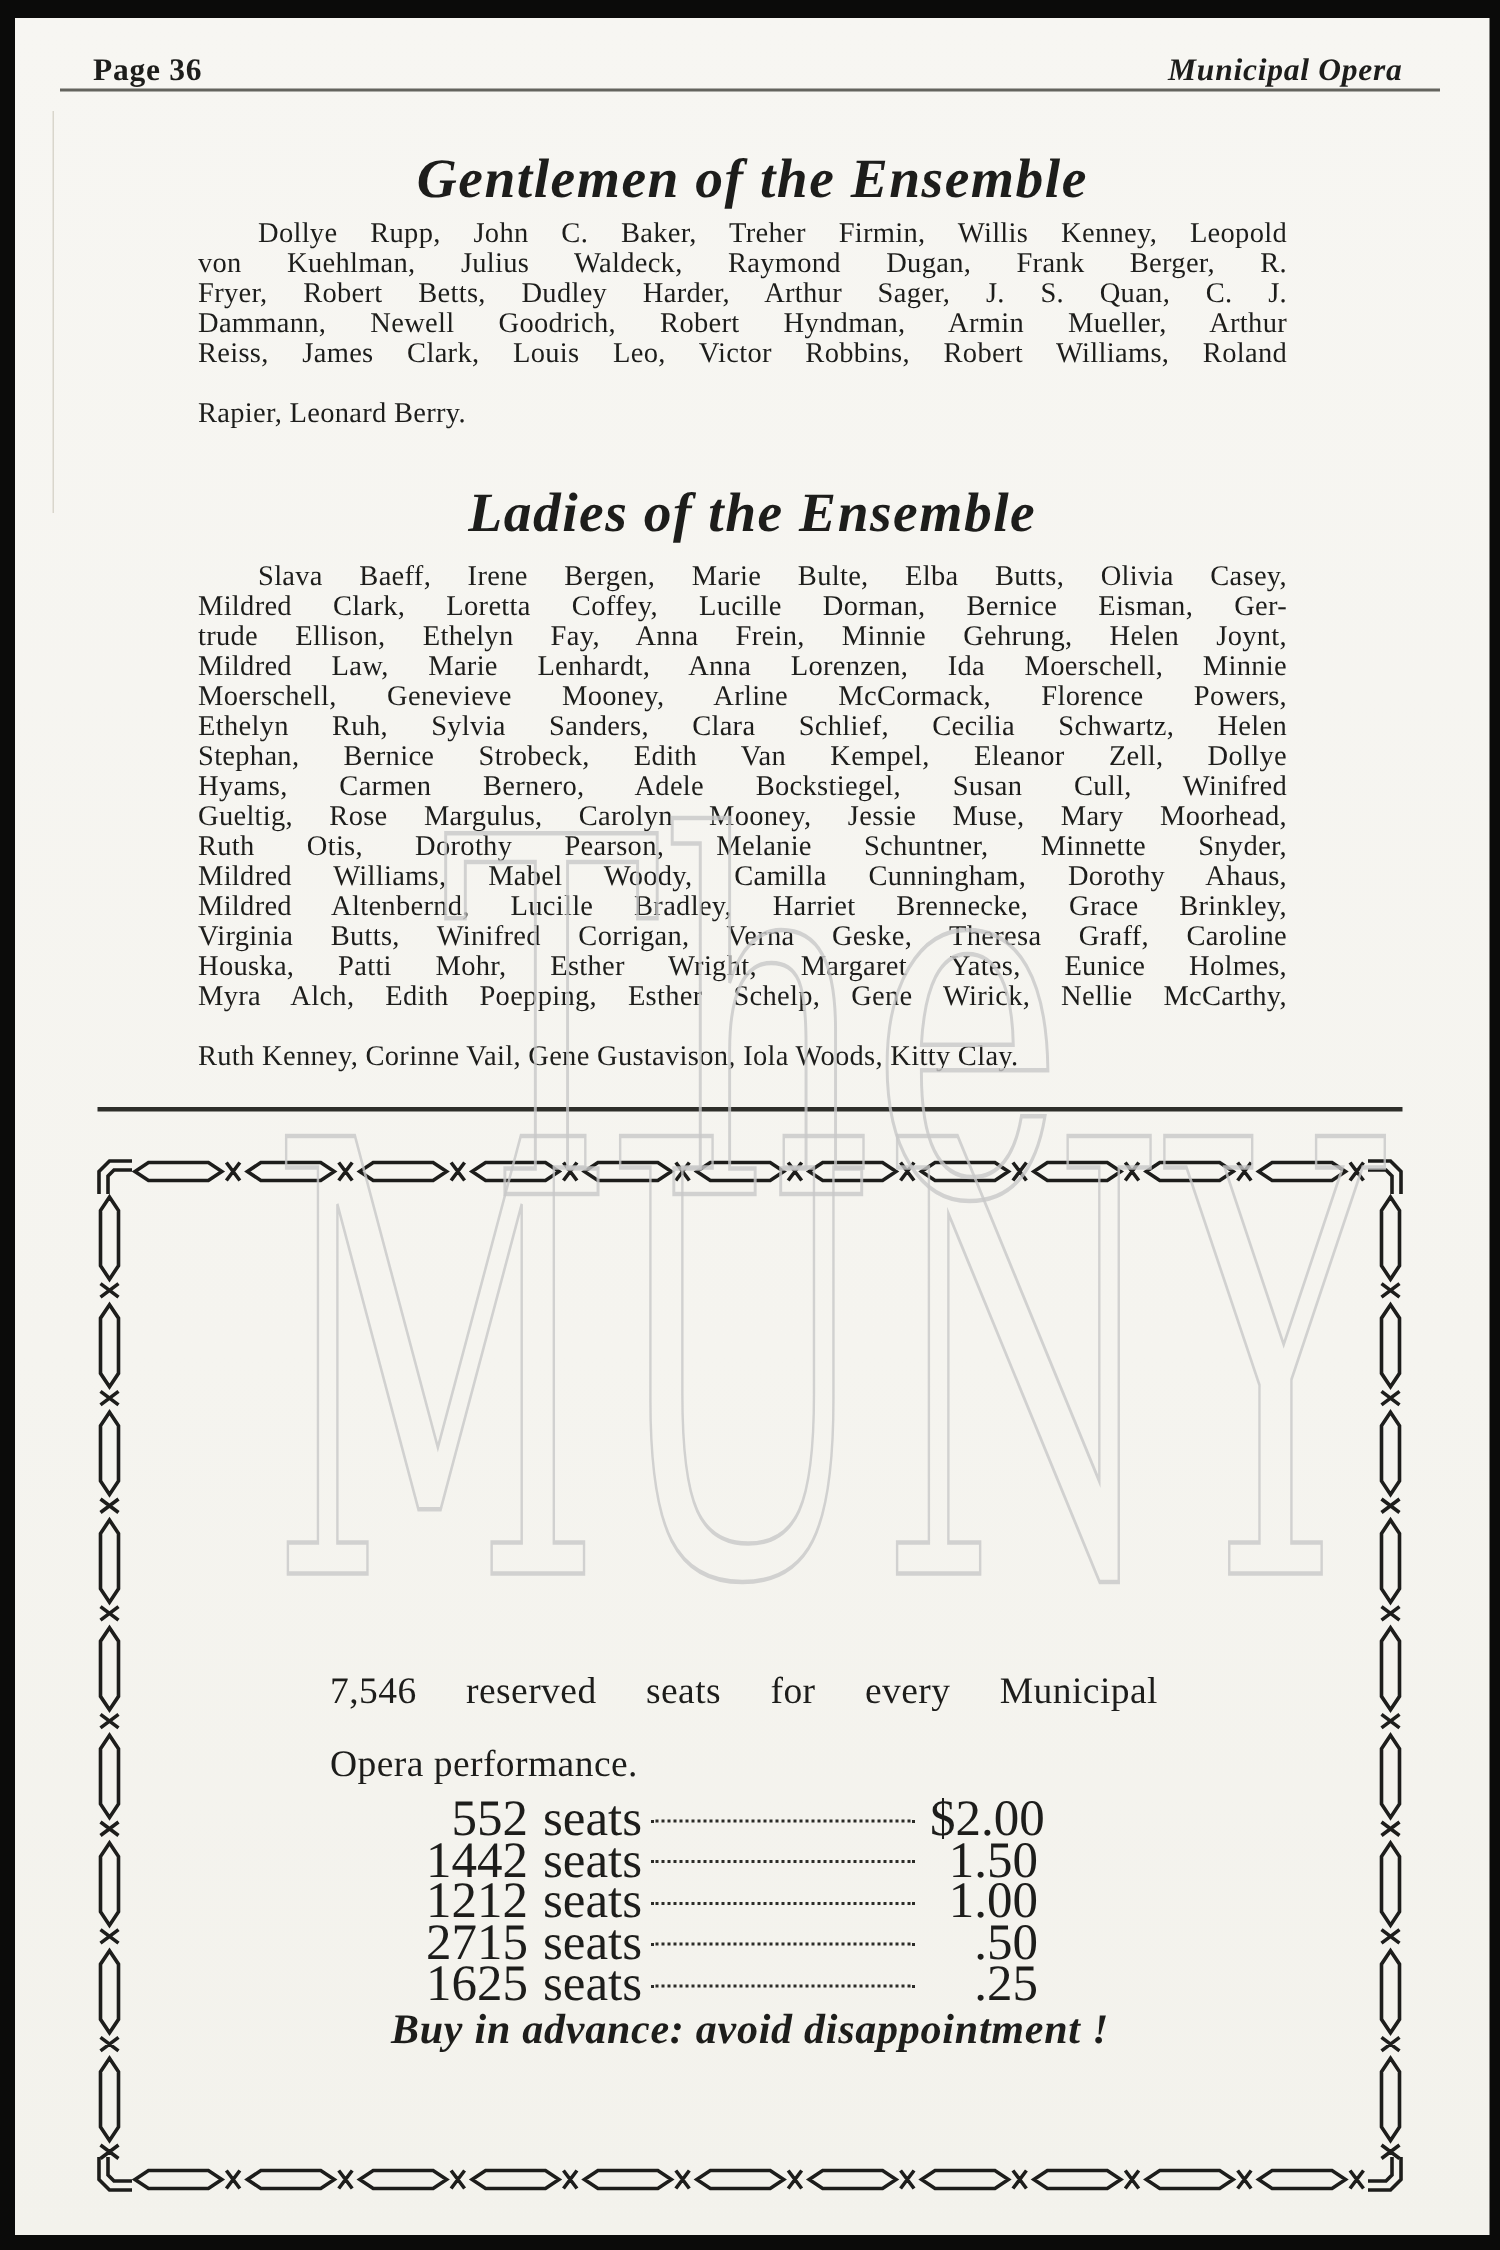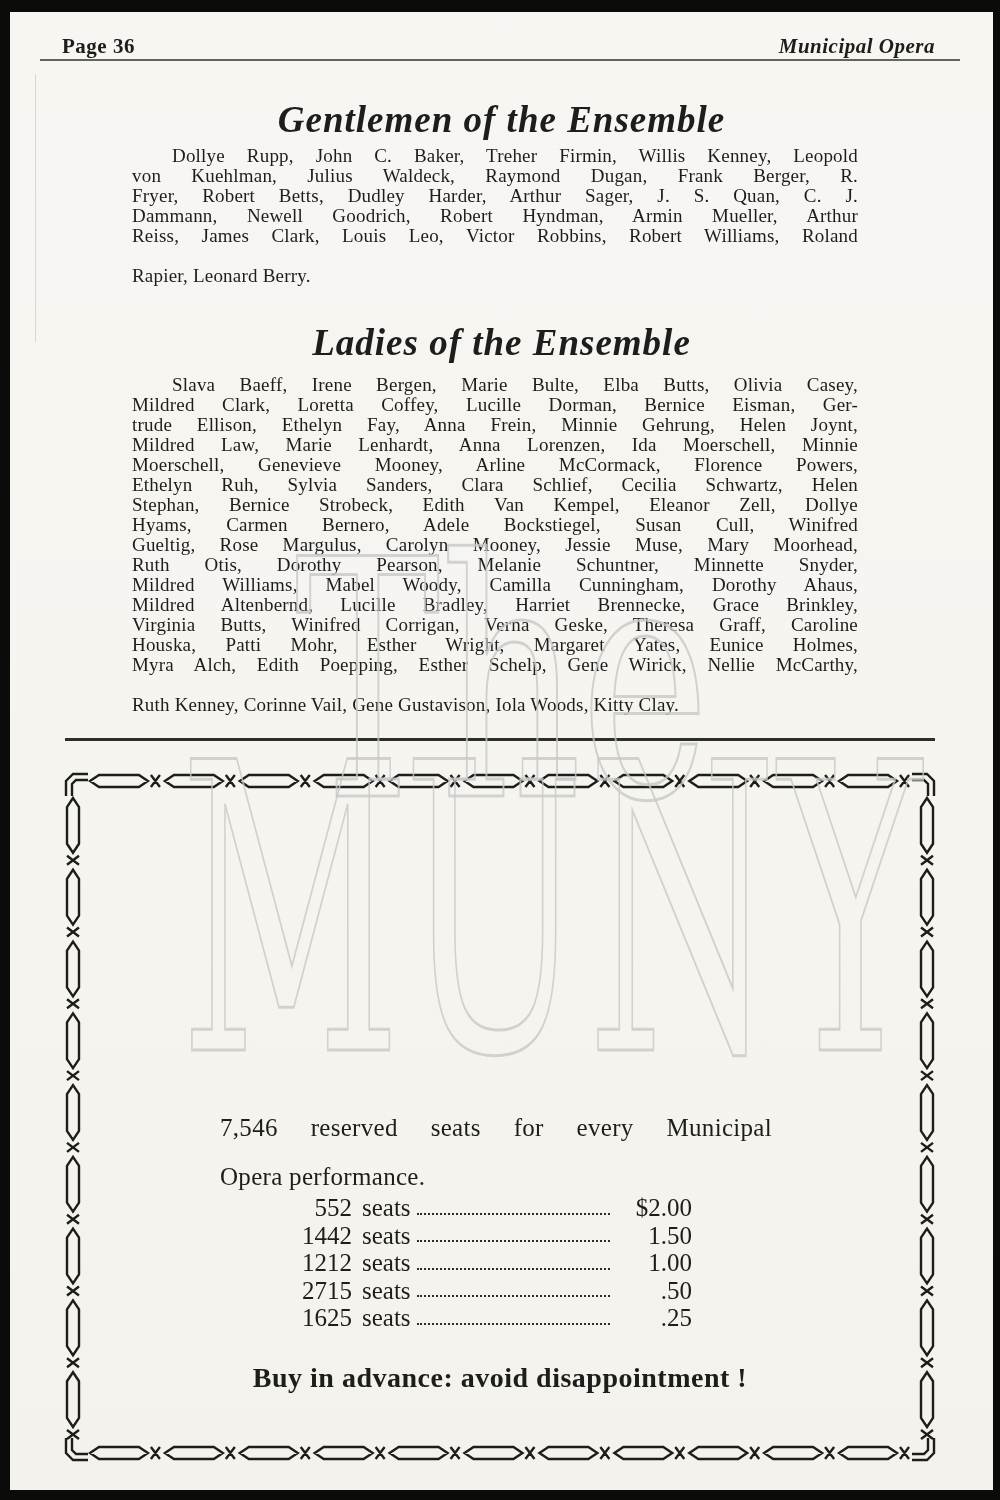--- a/index.html
+++ b/index.html
@@ -40,28 +40,28 @@
   .c-tl{left:2px;top:8px;}
   .c-tr{left:852px;top:8px;transform:scaleX(-1);}
   .c-bl{left:2px;top:676px;transform:scaleY(-1);}
   .c-br{left:852px;top:676px;transform:scale(-1,-1);}
   
   .ad-headline{left:0;top:88px;width:100%;text-align:center;font-weight:bold;font-size:60px;line-height:66px;letter-spacing:.5px;}
   .ad-headline .cond{display:inline-block;transform:scaleX(.72);transform-origin:50% 50%;white-space:nowrap;}
   
   .ad-body{left:160px;top:238px;width:552px;font-size:25px;line-height:28.6px;letter-spacing:.3px;}
   
-  .prices{left:222px;top:432px;width:410px;font-size:25px;}
+  .prices{left:222px;top:432px;width:410px;font-size:34px;}
   .price-row{display:flex;align-items:baseline;height:27.5px;}
   .price-qty{width:70px;text-align:right;}
   .price-unit{margin-left:10px;}
   .price-leader{flex:1;border-bottom:2.6px dotted #2b2b27;margin:0 10px 7px 6px;align-self:flex-end;}
   .price-amt{width:72px;text-align:right;}
   
-  .ad-closing{left:0;top:576px;width:100%;text-align:center;font-size:28px;font-weight:bold;letter-spacing:.5px;margin-top:24px;}
+  .ad-closing{left:0;top:576px;width:100%;text-align:center;font-size:28px;font-weight:bold;font-style:italic;letter-spacing:.5px;}
   
   .wm{font-family:"DejaVu Serif", serif;color:transparent;line-height:1;pointer-events:none;opacity:.8;z-index:5;}
   .wm-the{left:285px;top:505px;font-size:330px;transform:scaleX(.66);transform-origin:left top;}
   .wm-muny{left:170px;top:700px;font-size:400px;transform:scaleX(.54);transform-origin:left top;letter-spacing:4px;}
   
   .gutter{left:25px;top:62px;width:1px;height:268px;background:#d9d6cc;}
 </style>
 </head>
 <body>
 

